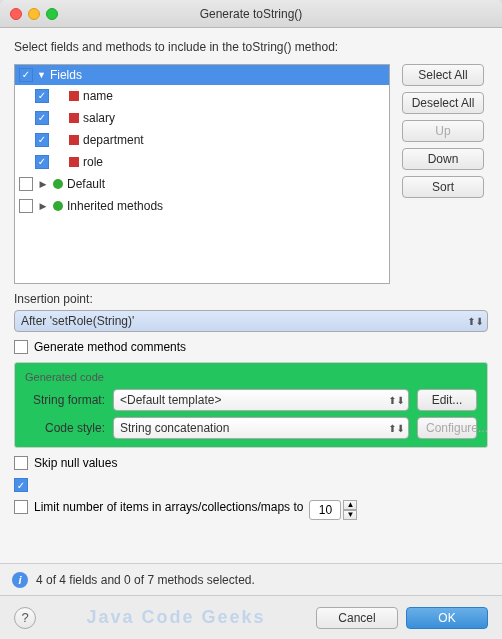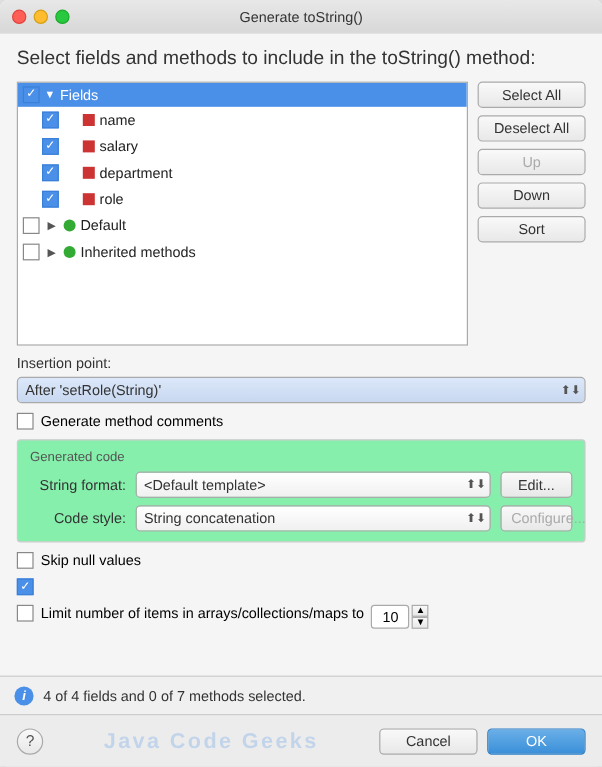--- a/index.html
+++ b/index.html
@@ -50,21 +50,21 @@
       font-weight: 500;
     }
     .content {
       flex: 1;
       padding: 12px 14px 10px 14px;
       display: flex;
       flex-direction: column;
       gap: 8px;
     }
     .description {
-      font-size: 16px;
+      font-size: 12px;
       color: #333;
       margin-bottom: 2px;
     }
     .tree-panel-row {
       display: flex;
       gap: 8px;
     }
     .tree-panel {
       flex: 1;
       height: 220px;
@@ -119,20 +119,21 @@
       border-radius: 50%;
       background: #33aa33;
     }
     .item-label { font-size: 12px; color: #222; }
     .indent1 { margin-left: 16px; }
     .panel-buttons {
       display: flex;
       flex-direction: column;
       gap: 6px;
       width: 90px;
+      align-items: center;
     }
     .mac-btn {
       background: linear-gradient(to bottom, #f9f9f9, #e8e8e8);
       border: 1px solid #aaa;
       border-radius: 4px;
       padding: 3px 8px;
       font-size: 12px;
       color: #333;
       cursor: pointer;
       text-align: center;
@@ -212,21 +213,21 @@
     }
     .check-square.checked::after {
       content: '✓';
       color: white;
       font-size: 10px;
     }
     .generated-code-box {
       border: 1px solid #ccc;
       border-radius: 3px;
       padding: 8px 10px;
-      background: #86efac;
+      background: #22c55e;
     }
     .generated-code-title {
       font-size: 11px;
       color: #555;
       margin-bottom: 6px;
     }
     .form-row {
       display: flex;
       align-items: center;
       gap: 8px;

